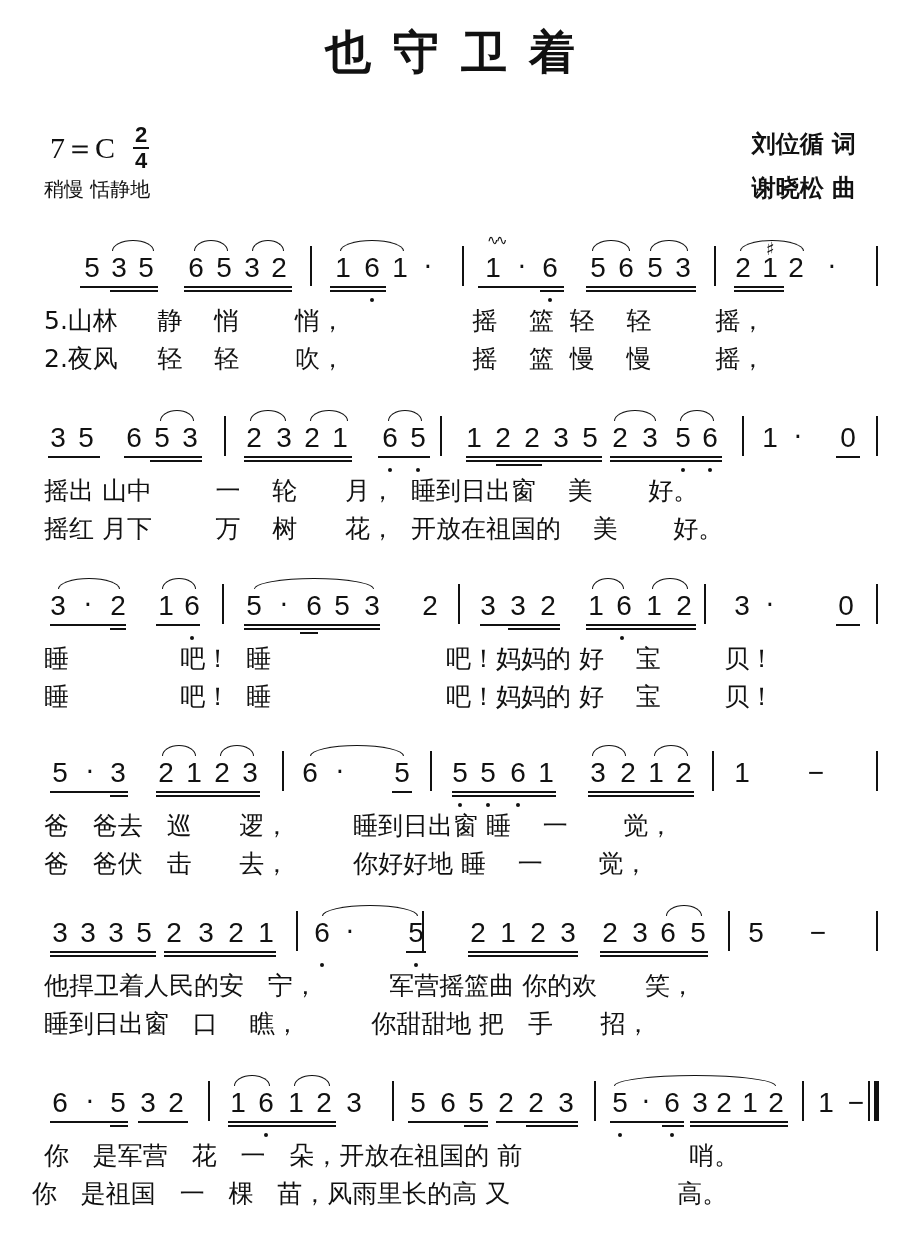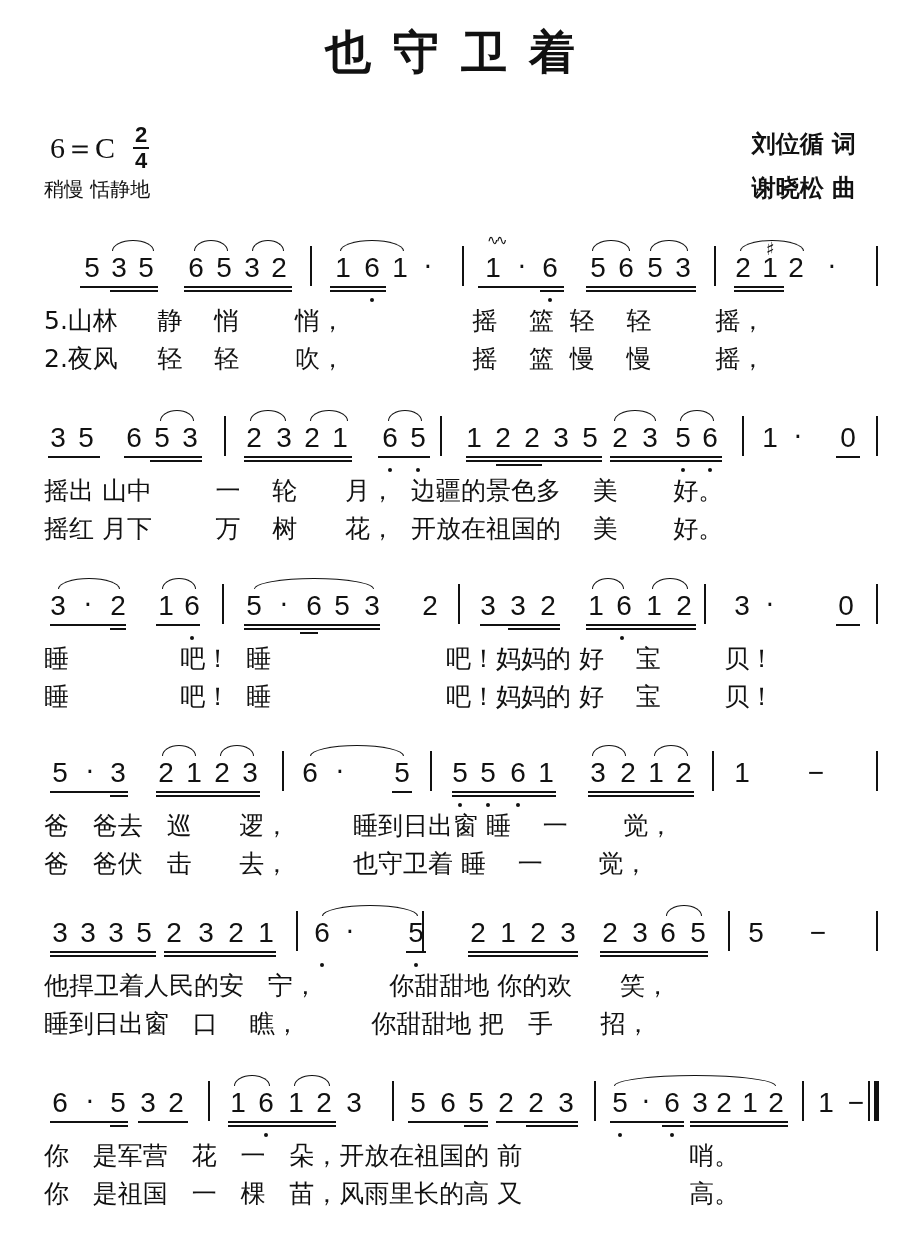--- a/index.html
+++ b/index.html
@@ -24,21 +24,21 @@
   .slur { position: absolute; border: 1.5px solid #111; border-bottom: none; border-radius: 50% 50% 0 0 / 100% 100% 0 0; height: 10px; }
   .sharp { position: absolute; font-size: 18px; top: -2px; }
   .tr { position: absolute; font-size: 14px; top: -8px; letter-spacing: -3px; }
   .lyric { position: absolute; font-size: 25px; white-space: pre; font-family: "DejaVu Sans", sans-serif; }
 </style>
 </head>
 <body>
 
 <div class="title">也守卫着</div>
 <div class="key">
-  <span>6＝C</span>
+  <span>7＝C</span>
   <span class="timesig">
     <span>2</span>
     <span class="bar"></span>
     <span>4</span>
   </span>
 </div>
 <div class="tempo">稍慢   恬静地</div>
 <div class="credit lyr">刘位循 词</div>
 <div class="credit comp">谢晓松 曲</div>
 
@@ -148,21 +148,21 @@
         <div class="slur" style="left: 680px; width: 32px; top: 0px;"></div>
         <div class="lowdot" style="left: 390px; top: 58px;"></div>
         <div class="lowdot" style="left: 418px; top: 58px;"></div>
         <div class="lowdot" style="left: 683px; top: 58px;"></div>
         <div class="lowdot" style="left: 710px; top: 58px;"></div>
         <div class="barline" style="left: 224px;"></div>
         <div class="barline" style="left: 440px;"></div>
         <div class="barline" style="left: 742px;"></div>
         <div class="barline" style="left: 876px;"></div>
       </div>
-      <div class="lyric" style="left: 44px; top: 64px;">摇出 山中        一    轮      月，  边疆的景色多    美       好。</div>
+      <div class="lyric" style="left: 44px; top: 64px;">摇出 山中        一    轮      月，  睡到日出窗    美       好。</div>
       <div class="lyric" style="left: 44px; top: 102px;">摇红 月下        万    树      花，  开放在祖国的    美       好。</div>
     </div>
     <div class="system" style="top: 578px;">
       <div class="notes">
         <span class="n" style="left: 58px;">3</span>
         <span class="dotr" style="left: 88px;">·</span>
         <span class="n" style="left: 118px;">2</span>
         <span class="n" style="left: 166px;">1</span>
         <span class="n" style="left: 192px;">6</span>
         <span class="n" style="left: 254px;">5</span>
@@ -250,21 +250,21 @@
         <div class="slur" style="left: 654px; width: 32px; top: 0px;"></div>
         <div class="lowdot" style="left: 460px; top: 58px;"></div>
         <div class="lowdot" style="left: 488px; top: 58px;"></div>
         <div class="lowdot" style="left: 518px; top: 58px;"></div>
         <div class="barline" style="left: 282px;"></div>
         <div class="barline" style="left: 430px;"></div>
         <div class="barline" style="left: 712px;"></div>
         <div class="barline" style="left: 876px;"></div>
       </div>
       <div class="lyric" style="left: 44px; top: 64px;">爸   爸去   巡      逻，        睡到日出窗 睡    一       觉，</div>
-      <div class="lyric" style="left: 44px; top: 102px;">爸   爸伏   击      去，        也守卫着 睡    一       觉，</div>
+      <div class="lyric" style="left: 44px; top: 102px;">爸   爸伏   击      去，        你好好地 睡    一       觉，</div>
     </div>
     <div class="system" style="top: 905px;">
       <div class="notes">
         <span class="n" style="left: 60px;">3</span>
         <span class="n" style="left: 88px;">3</span>
         <span class="n" style="left: 116px;">3</span>
         <span class="n" style="left: 144px;">5</span>
         <span class="n" style="left: 174px;">2</span>
         <span class="n" style="left: 206px;">3</span>
         <span class="n" style="left: 236px;">2</span>
@@ -293,21 +293,21 @@
         <div class="ul" style="left: 600px; width: 108px; top: 50px;"></div>
         <div class="slur" style="left: 322px; width: 94px; top: 0px;"></div>
         <div class="slur" style="left: 666px; width: 34px; top: 0px;"></div>
         <div class="lowdot" style="left: 322px; top: 58px;"></div>
         <div class="lowdot" style="left: 416px; top: 58px;"></div>
         <div class="barline" style="left: 296px;"></div>
         <div class="barline" style="left: 422px;"></div>
         <div class="barline" style="left: 728px;"></div>
         <div class="barline" style="left: 876px;"></div>
       </div>
-      <div class="lyric" style="left: 44px; top: 64px;">他捍卫着人民的安   宁，         你甜甜地 你的欢      笑，</div>
+      <div class="lyric" style="left: 44px; top: 64px;">他捍卫着人民的安   宁，         军营摇篮曲 你的欢      笑，</div>
       <div class="lyric" style="left: 44px; top: 102px;">睡到日出窗   口    瞧，         你甜甜地 把   手      招，</div>
     </div>
     <div class="system" style="top: 1075px;">
       <div class="notes">
         <span class="n" style="left: 60px;">6</span>
         <span class="dotr" style="left: 90px;">·</span>
         <span class="n" style="left: 118px;">5</span>
         <span class="n" style="left: 148px;">3</span>
         <span class="n" style="left: 176px;">2</span>
         <span class="n" style="left: 238px;">1</span>
@@ -354,15 +354,15 @@
         <div class="lowdot" style="left: 620px; top: 58px;"></div>
         <div class="lowdot" style="left: 672px; top: 58px;"></div>
         <div class="barline" style="left: 208px;"></div>
         <div class="barline" style="left: 392px;"></div>
         <div class="barline" style="left: 594px;"></div>
         <div class="barline" style="left: 802px;"></div>
         <div class="final" style="left: 874px;"></div>
         <div class="barline" style="left: 868px;"></div>
       </div>
       <div class="lyric" style="left: 44px; top: 64px;">你   是军营   花   一   朵，开放在祖国的 前                     哨。</div>
-      <div class="lyric" style="left: 44px; top: 102px;">你   是祖国   一   棵   苗，风雨里长的高 又                     高。</div>
+      <div class="lyric" style="left: 32px; top: 102px;">你   是祖国   一   棵   苗，风雨里长的高 又                     高。</div>
     </div>
   </div>
 
 </body></html>

